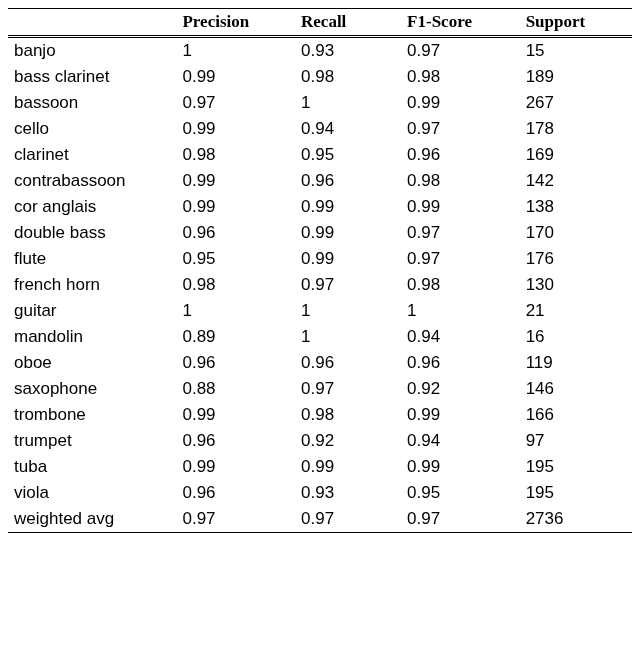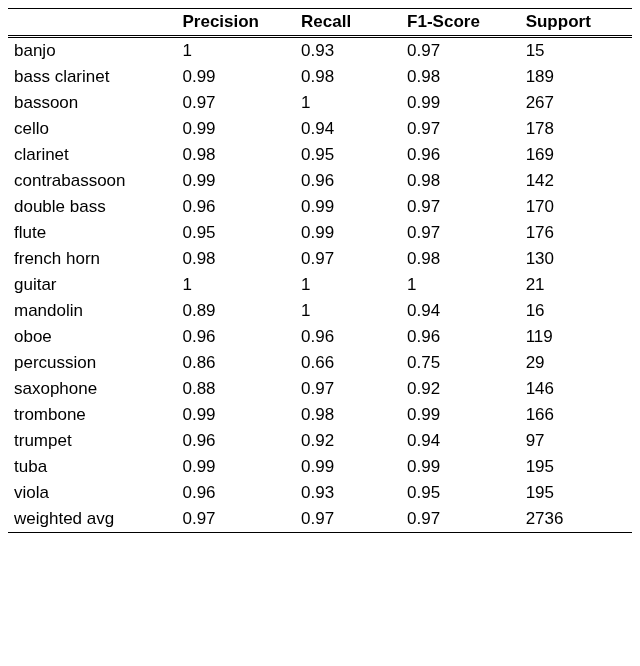--- a/index.html
+++ b/index.html
@@ -21,20 +21,21 @@
     padding: 3px 6px 3px 6px;
     font-weight: normal;
   }
   thead th {
     font-weight: bold;
     border-top: 1.5px solid #000;
     border-bottom: 1px solid #000;
   }
   thead tr {
     border-bottom: 1px solid #000;
+    font-family: Liberation Serif, serif;
   }
   tr.dbl-top td {
     border-top: 3px double #000;
   }
   tr.sep-top td {
     border-top: 1px solid #000;
   }
   tr.last td {
     border-bottom: 1.5px solid #000;
   }
@@ -101,20 +102,27 @@
         <td>169</td>
       </tr>
       <tr class="">
         <td>contrabassoon</td>
         <td>0.99</td>
         <td>0.96</td>
         <td>0.98</td>
         <td>142</td>
       </tr>
       <tr class="">
+        <td>cor anglais</td>
+        <td>0.99</td>
+        <td>0.99</td>
+        <td>0.99</td>
+        <td>138</td>
+      </tr>
+      <tr class="">
         <td>double bass</td>
         <td>0.96</td>
         <td>0.99</td>
         <td>0.97</td>
         <td>170</td>
       </tr>
       <tr class="">
         <td>flute</td>
         <td>0.95</td>
         <td>0.99</td>
@@ -141,27 +149,20 @@
         <td>1</td>
         <td>0.94</td>
         <td>16</td>
       </tr>
       <tr class="">
         <td>oboe</td>
         <td>0.96</td>
         <td>0.96</td>
         <td>0.96</td>
         <td>119</td>
-      </tr>
-      <tr class="">
-        <td>percussion</td>
-        <td>0.86</td>
-        <td>0.66</td>
-        <td>0.75</td>
-        <td>29</td>
       </tr>
       <tr class="">
         <td>saxophone</td>
         <td>0.88</td>
         <td>0.97</td>
         <td>0.92</td>
         <td>146</td>
       </tr>
       <tr class="">
         <td>trombone</td>

